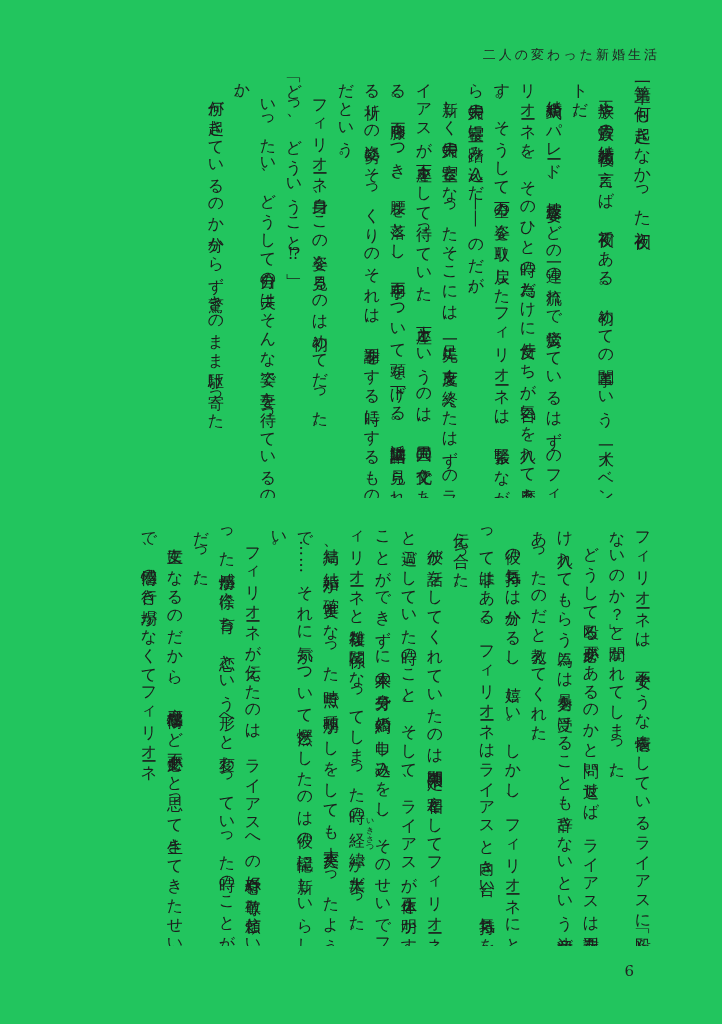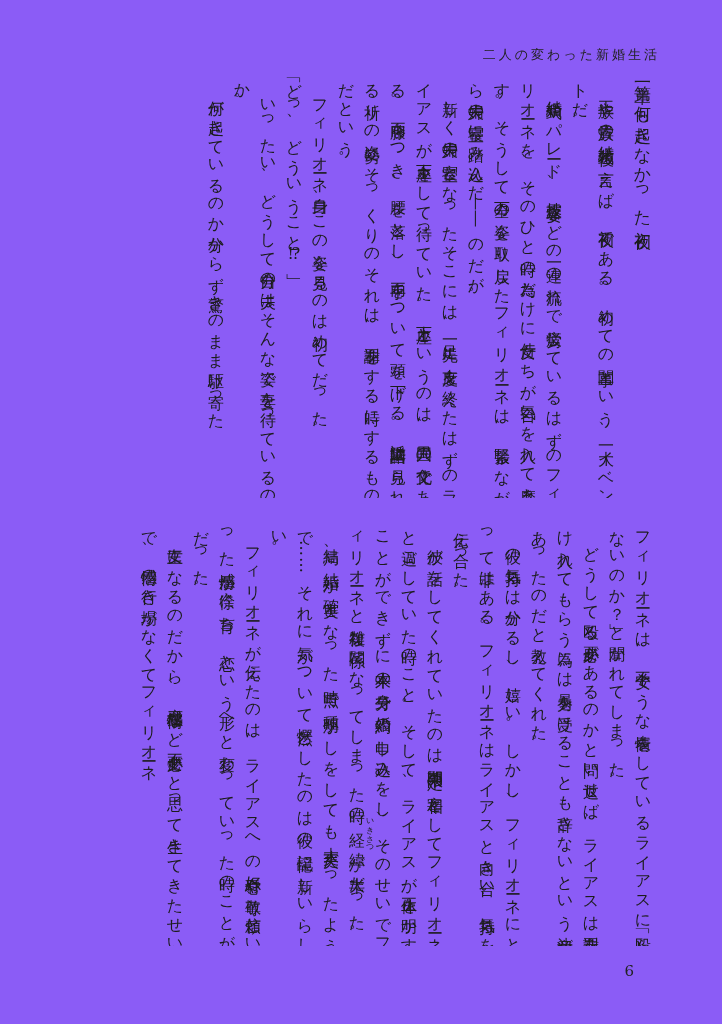--- a/index.html
+++ b/index.html
@@ -9,21 +9,21 @@
   body {
     width: 722px;
     height: 1024px;
     background: #f4f4f2;
     font-family: "DejaVu Serif", "Liberation Serif", serif;
   }
   .page {
     position: relative;
     width: 722px;
     height: 1024px;
-    background: #8b5cf6;
+    background: #22c55e;
     color: #1c1c1c;
     overflow: hidden;
   }
   .running-header {
     position: absolute;
     top: 46px;
     right: 62px;
     font-size: 13px;
     letter-spacing: 3px;
     color: #222;

